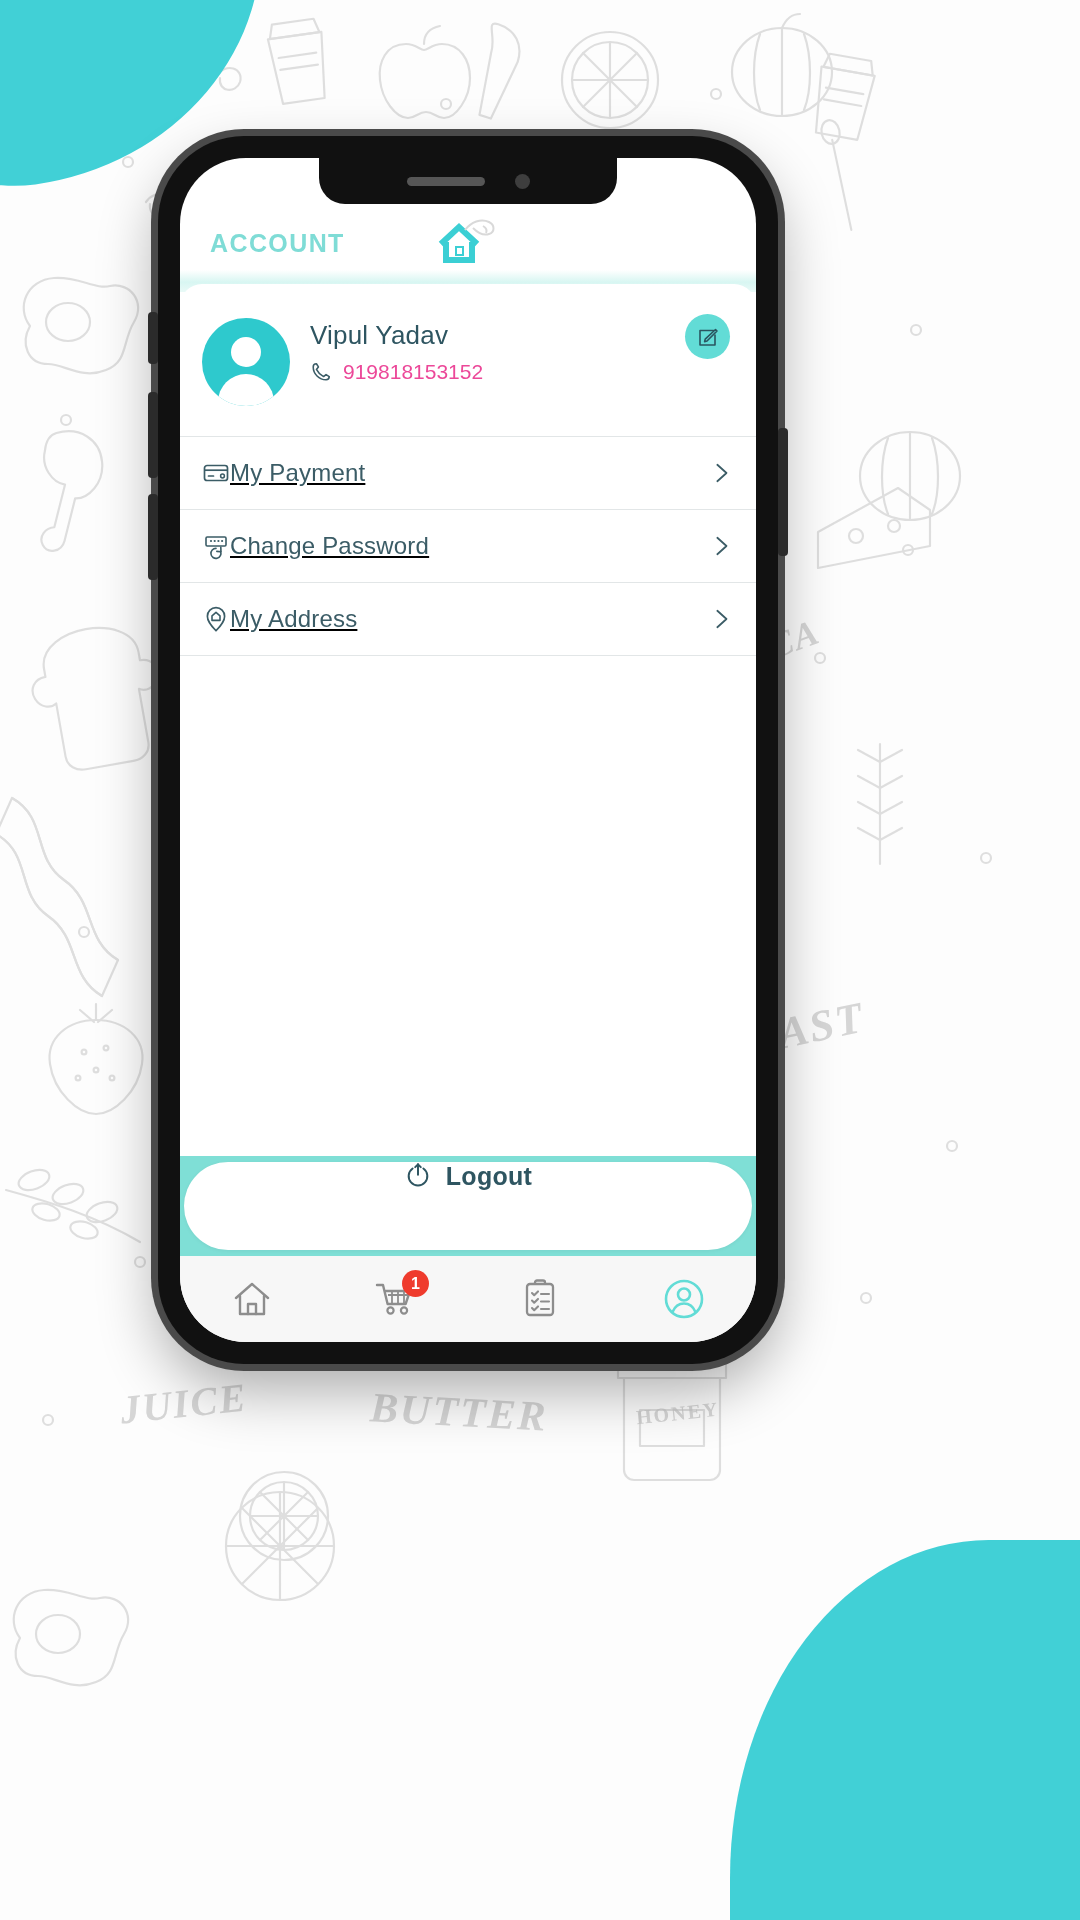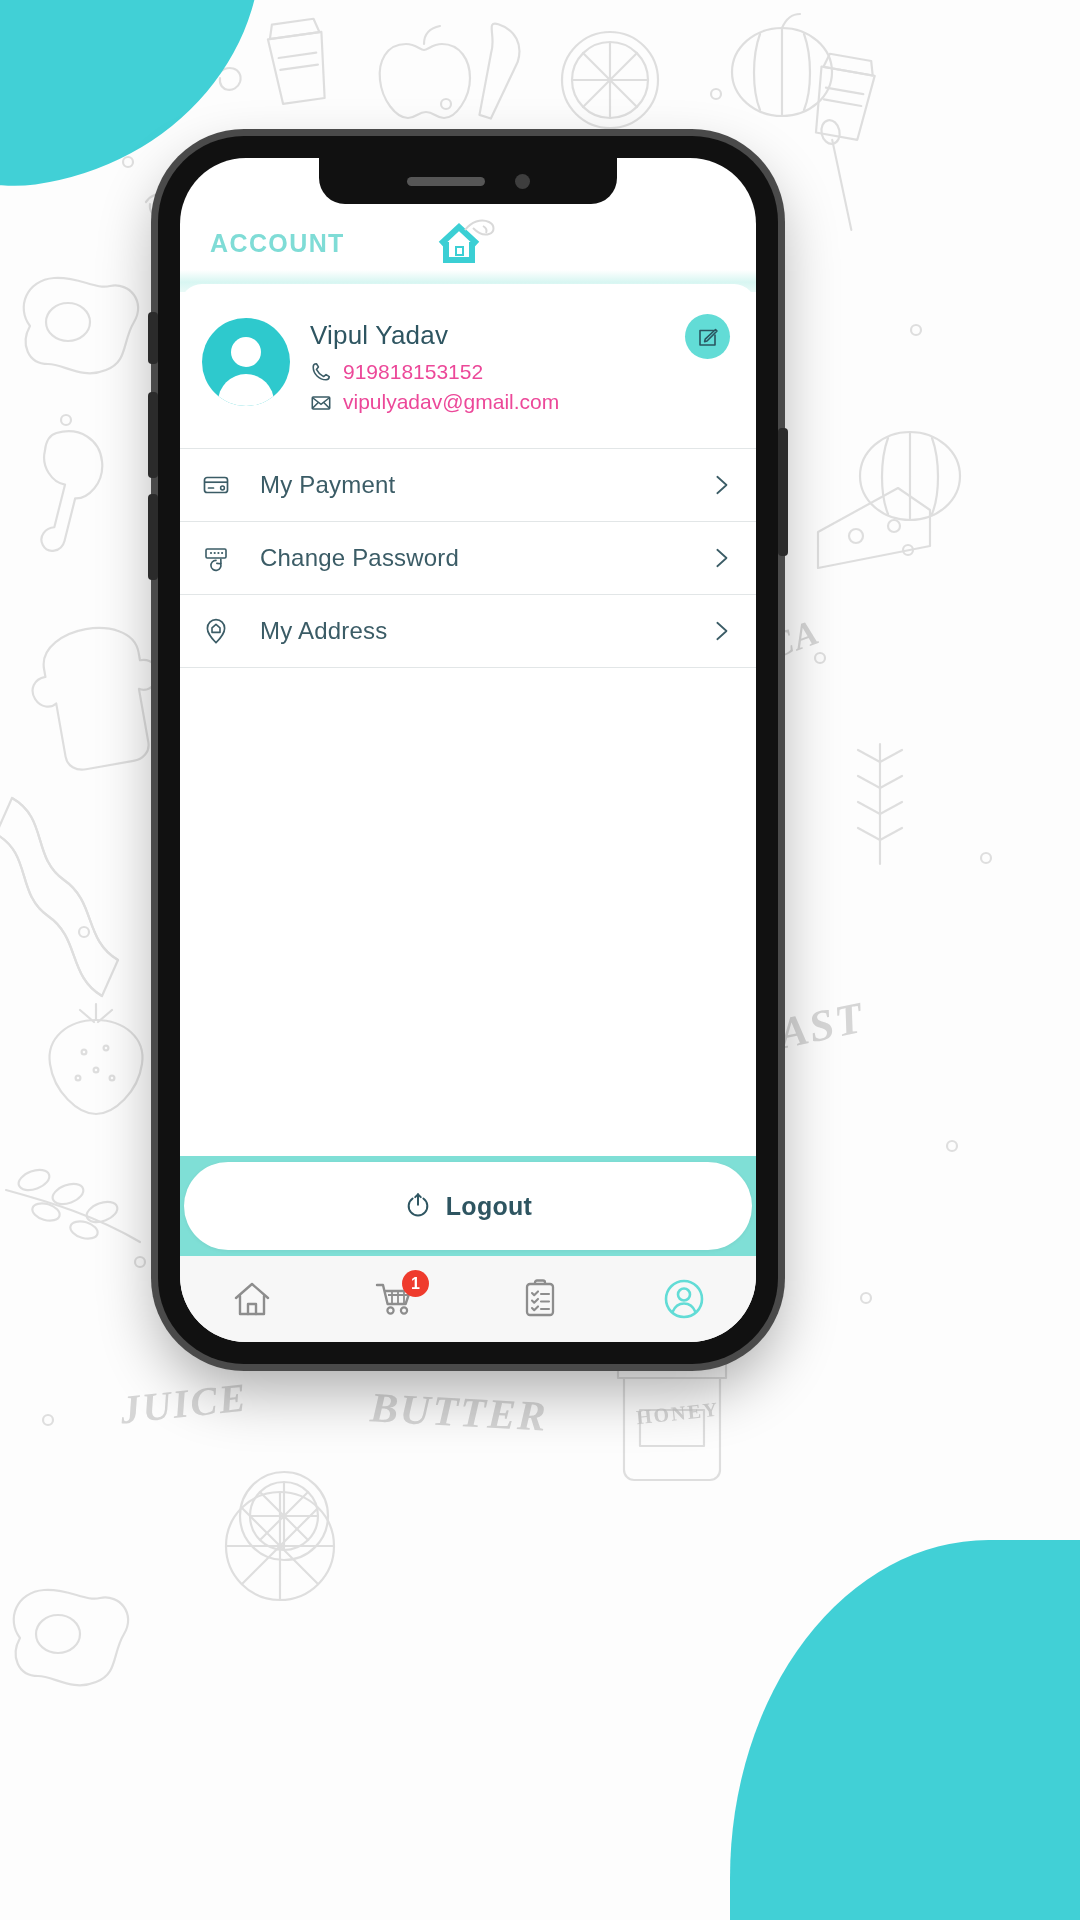--- a/index.html
+++ b/index.html
@@ -111,44 +111,44 @@
   #edit-button {
     position:absolute; right:26px; top:30px;
     width:45px; height:45px; border-radius:50%;
     background:#62dcd6; display:flex; align-items:center; justify-content:center;
     cursor:pointer;
   }
 
   
   #menu-list { border-top:1px solid #e2e6e7; }
   .menu-item {
-    display:flex; align-items:center; gap:30px;
+    display:flex; align-items:center; gap:0;
     padding:22px 24px 22px 22px;
     border-bottom:1px solid #e2e6e7;
-    cursor:pointer; position:relative;
+    cursor:pointer; position:relative;text-decoration:underline;
   }
   .menu-item .mi-icon { width:28px; height:28px; flex:0 0 auto;
     display:flex; align-items:center; justify-content:center; }
   .menu-item .mi-label {
     flex:1 1 auto; font-size:24px; color:#3b5c66; letter-spacing:.2px;
   }
   .menu-item .mi-chev { width:22px; height:22px; flex:0 0 auto; }
 
   #spacer { flex:1 1 auto; }
 
   
   #logout-panel {
     background:#7fdfd6; flex:0 0 auto; padding:6px 0 6px 0;
     display:flex; align-items:center; justify-content:center;
     height:100px;
   }
   #logout-button {
     width:calc(100% - 8px); height:88px; margin:0 4px;
     background:#ffffff; border-radius:46px;
-    display:flex; align-items:center; justify-content:center; gap:14px;
+    display:flex; align-items:flex-start; justify-content:center; gap:14px;
     cursor:pointer; box-shadow:0 1px 4px rgba(0,0,0,.05);
   }
   #logout-label { font-size:25px; font-weight:700; color:#2e5561; letter-spacing:.3px; }
 
   
   #bottom-nav {
     height:86px; flex:0 0 auto; background:#f7f7f7;
     display:flex; align-items:center;
   }
   .nav-item {
@@ -371,28 +371,20 @@
 
             <div class="contact-row">
               <svg width="22" height="22" viewBox="0 0 24 24">
                 <path d="M7 3 C5 3 3.5 4.5 3.5 6.5 C3.5 14 10 20.5 17.5 20.5
                          C19.5 20.5 21 19 21 17 L17.5 14.8 L14.8 17
                          C12 15.6 8.4 12 7 9.2 L9.2 6.5 Z" fill="none" stroke="#3b5c66" stroke-width="1.7" stroke-linejoin="round" stroke-linecap="round"></path>
               </svg>
               <span>919818153152</span>
             </div>
 
-            <div class="contact-row">
-              <svg width="22" height="22" viewBox="0 0 24 24">
-                <rect x="2.5" y="5.5" width="19" height="13" rx="1" fill="none" stroke="#3b5c66" stroke-width="1.7"></rect>
-                <path d="M2.5 6 L12 13.5 L21.5 6" fill="none" stroke="#3b5c66" stroke-width="1.7"></path>
-                <path d="M2.5 18 L9 11.5 M21.5 18 L15 11.5" fill="none" stroke="#3b5c66" stroke-width="1.7"></path>
-              </svg>
-              <span>vipulyadav@gmail.com</span>
-            </div>
           </div>
 
           <div id="edit-button">
             <svg width="24" height="24" viewBox="0 0 24 24">
               <path d="M19.5 4.5 L21 6 L11 16 L8.6 16.6 L9.2 14.2 Z" fill="none" stroke="#2a5560" stroke-width="1.6" stroke-linejoin="round"></path>
               <path d="M17.5 5.5 L4 5.5 L4 20 L19 20 L19 10" fill="none" stroke="#2a5560" stroke-width="1.6" stroke-linejoin="round" stroke-linecap="round"></path>
             </svg>
           </div>
         </div>
 

